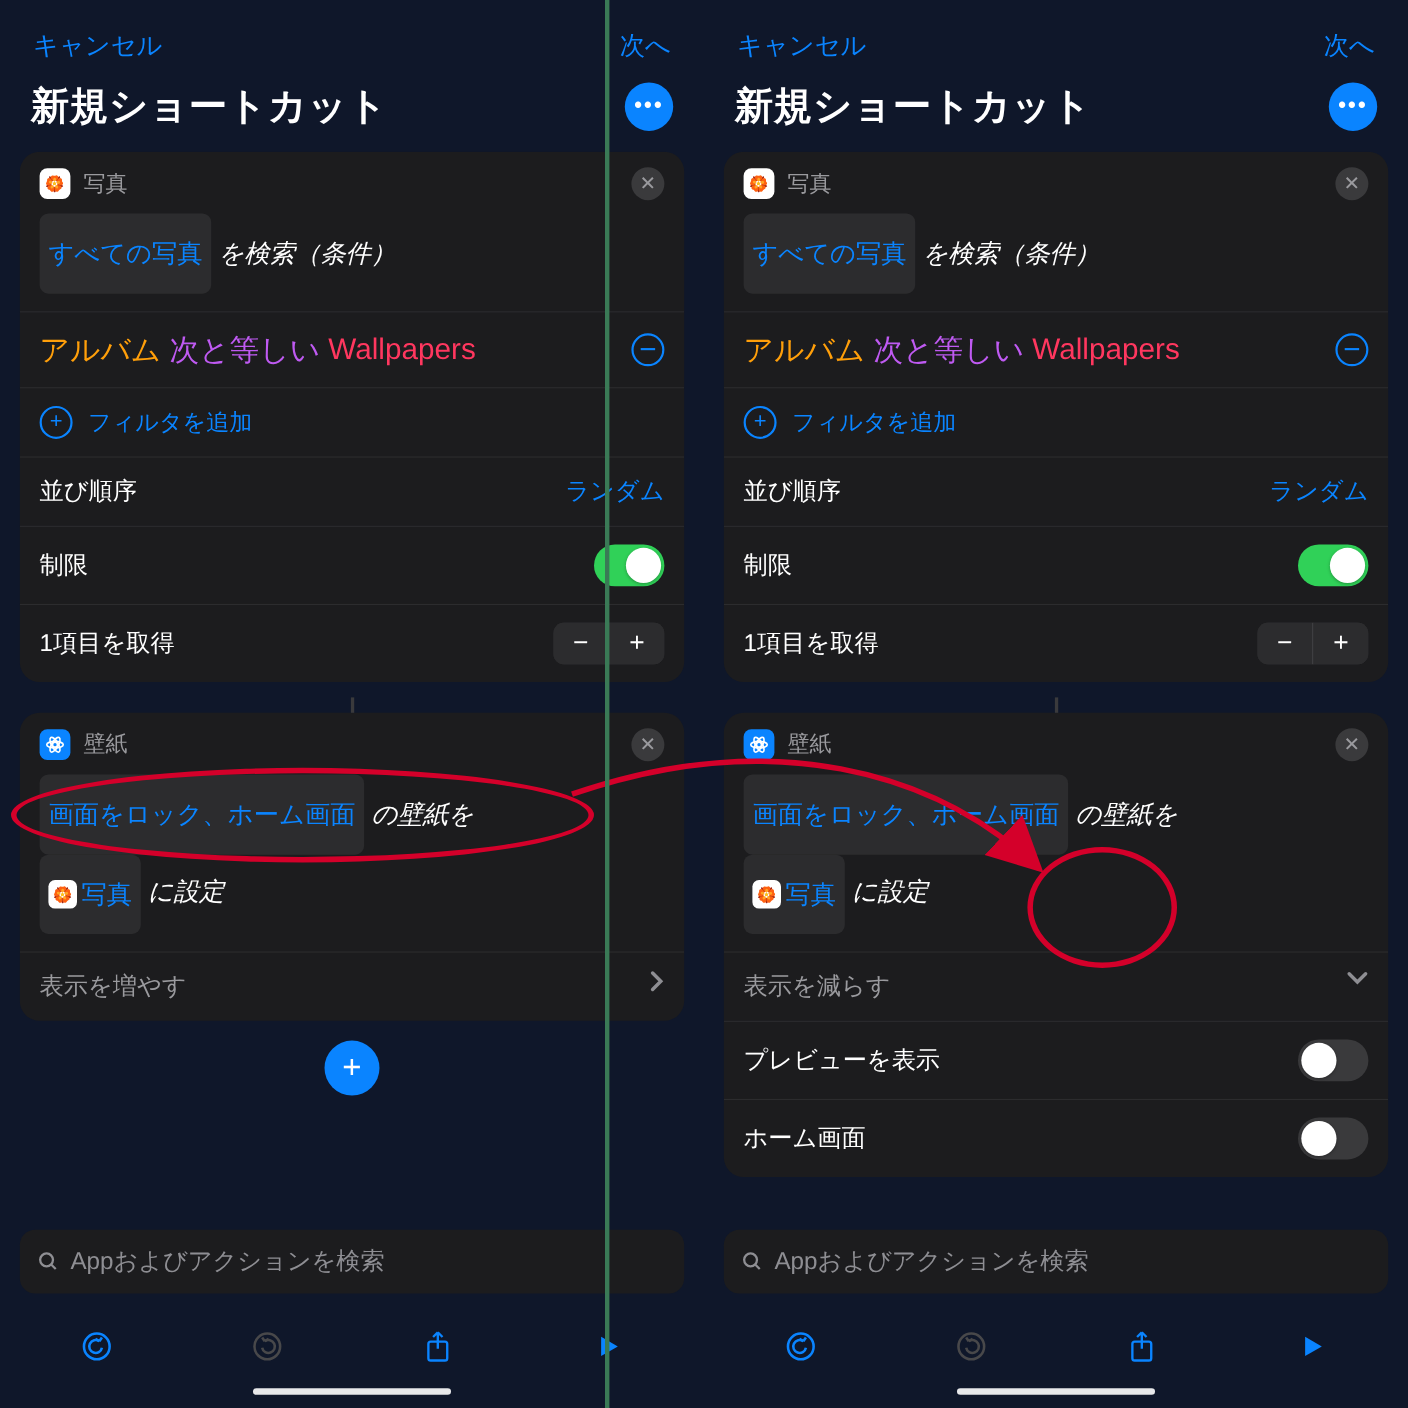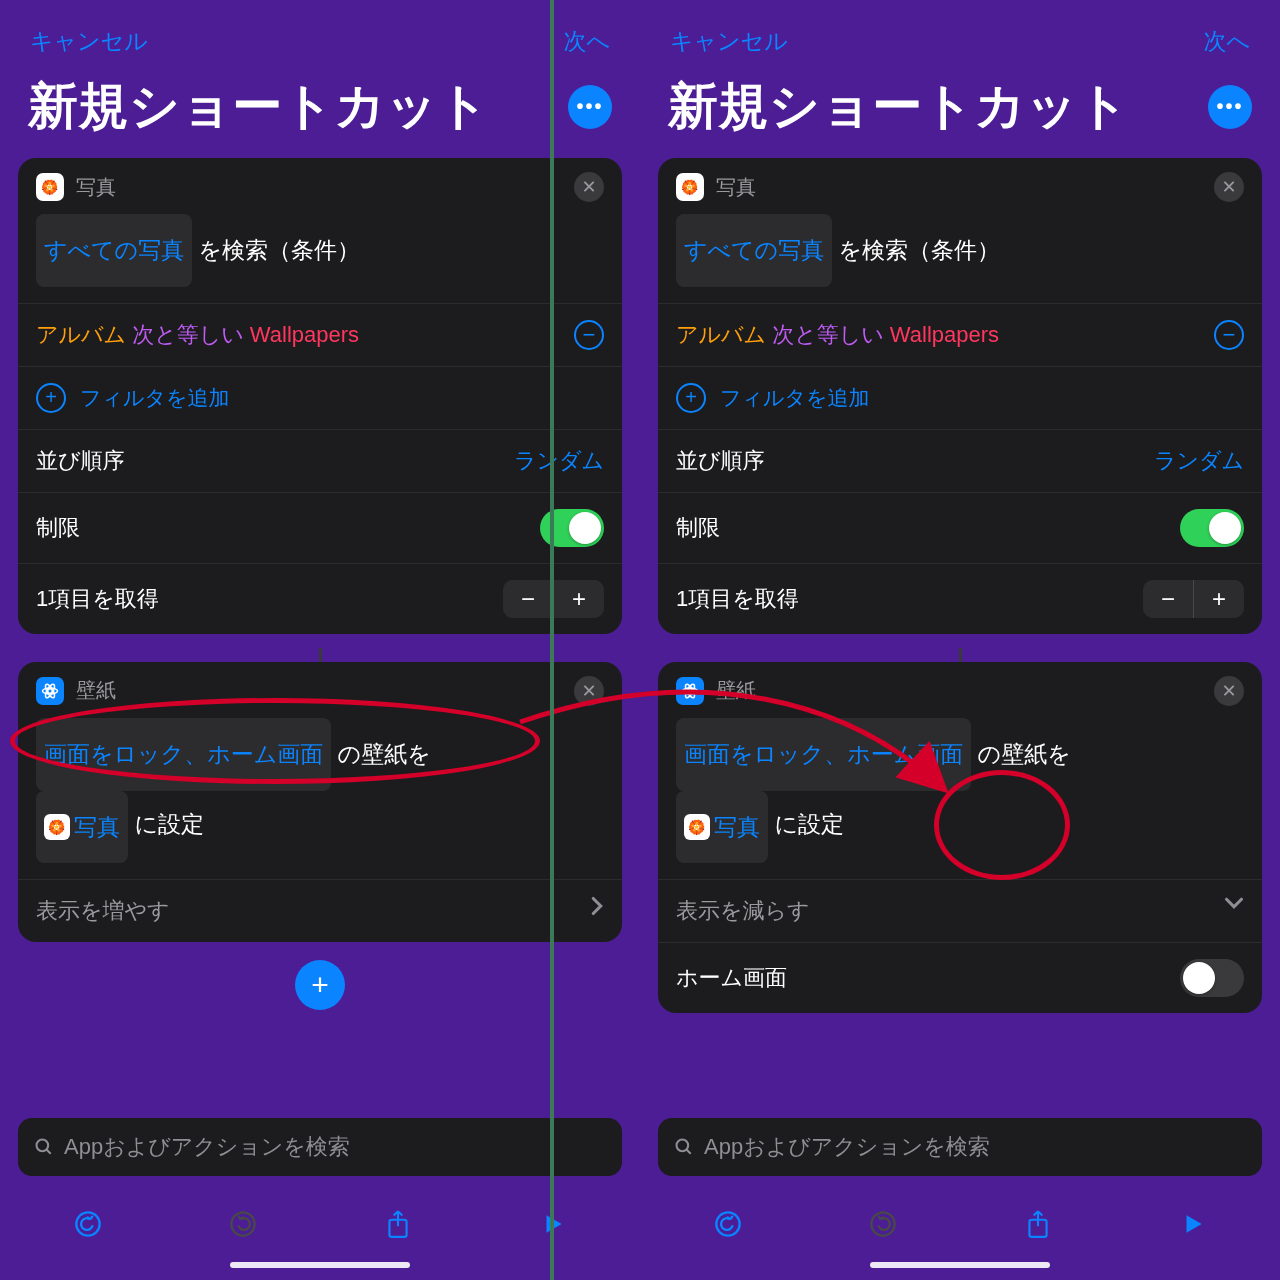--- a/index.html
+++ b/index.html
@@ -1,46 +1,46 @@
 <!DOCTYPE html>
 <html><head>
 <meta charset="utf-8">
 <style>
   * { box-sizing: border-box; margin: 0; padding: 0; }
   html, body { width: 1280px; height: 1280px; background: #000; overflow: hidden; font-family: -apple-system, "Hiragino Sans", sans-serif; color: #fff; }
   .stage { display: flex; width: 1280px; height: 1280px; }
-  .pane { width: 640px; height: 1280px; position: relative; background: #4c1d95; display: flex; flex-direction: column; }
+  .pane { width: 640px; height: 1280px; position: relative; background: #0f172a; display: flex; flex-direction: column; }
   .divider { position: absolute; left: 550px; top: 0; width: 4px; height: 1280px; background: #3a7a56; z-index: 50; }
 
   .navbar { display: flex; justify-content: space-between; padding: 26px 30px 10px; font-size: 23px; }
   .nav-btn { color: #0a84ff; background: none; border: none; font-size: 23px; cursor: pointer; }
 
   .title-row { display: flex; align-items: center; justify-content: space-between; padding: 6px 28px 18px; }
-  .title { font-size: 50px; font-weight: 700; letter-spacing: 0.5px; }
+  .title { font-size: 35px; font-weight: 700; letter-spacing: 0.5px; }
   .more-btn { width: 44px; height: 44px; border-radius: 50%; background: #0a84ff; color: #fff; display: flex; align-items: center; justify-content: center; cursor: pointer; font-size: 20px; letter-spacing: 2px; font-weight: 800; }
 
   .content { flex: 1; padding: 0 18px; overflow: hidden; }
 
   .card { background: #1c1c1e; border-radius: 18px; margin-bottom: 14px; overflow: hidden; }
   .card-head { display: flex; align-items: center; padding: 14px 18px 12px; }
   .app-icon { width: 28px; height: 28px; border-radius: 7px; margin-right: 12px; display: flex; align-items: center; justify-content: center; }
   .app-photos { background: #fff; }
   .app-wall { background: #0a84ff; }
   .card-name { color: #9a9a9e; font-size: 20px; }
   .close-chip { margin-left: auto; width: 30px; height: 30px; border-radius: 50%; background: #3a3a3c; color: #9a9a9e; display: flex; align-items: center; justify-content: center; font-size: 18px; cursor: pointer; }
 
   .card-body { padding: 0 18px 16px; font-size: 23px; line-height: 1.6; }
   .token { background: #2c2c2e; border-radius: 8px; padding: 18px 8px; color: #0a84ff; display: inline-flex; align-items: center; }
-  .plain { color: #fff; }
+  .plain { color: #fff; font-style: italic; }
 
   .row { display: flex; align-items: center; padding: 16px 18px; border-top: 1px solid #2c2c2e; font-size: 22px; }
   .row-label { flex: 1; color: #fff; }
   .row-value { color: #0a84ff; }
 
-  .filter-row { display: flex; align-items: center; padding: 16px 18px; border-top: 1px solid #2c2c2e; font-size: 22px; }
+  .filter-row { display: flex; align-items: center; padding: 16px 18px; border-top: 1px solid #2c2c2e; font-size: 27px; }
   .pill-orange { color: #ff9f0a; }
   .pill-purple { color: #bf5af2; }
   .pill-red { color: #ff375f; }
   .remove-circ { margin-left: auto; width: 30px; height: 30px; border-radius: 50%; border: 2px solid #0a84ff; color: #0a84ff; display: flex; align-items: center; justify-content: center; cursor: pointer; }
 
   .add-filter { display: flex; align-items: center; padding: 16px 18px; border-top: 1px solid #2c2c2e; color: #0a84ff; font-size: 21px; cursor: pointer; }
   .add-circ { width: 30px; height: 30px; border-radius: 50%; border: 2px solid #0a84ff; display: flex; align-items: center; justify-content: center; margin-right: 14px; font-size: 20px; }
 
   .toggle { width: 64px; height: 38px; border-radius: 19px; position: relative; cursor: pointer; }
   .toggle.on { background: #30d158; }
@@ -298,20 +298,26 @@
         </div>
         <div class="expand-row">
           <span>表示を減らす</span>
           <span class="chev">
             <svg width="20" height="14" viewBox="0 0 16 10" fill="none" stroke="#8e8e93" stroke-width="2.5" stroke-linecap="round">
                 <path d="M2 2 L8 8 L14 2"></path>
               </svg>
           </span>
         </div>
         <div class="row">
+          <div class="row-label">プレビューを表示</div>
+          <div class="toggle off">
+              <div class="knob"></div>
+            </div>
+        </div>
+        <div class="row">
           <div class="row-label">ホーム画面</div>
           <div class="toggle off">
               <div class="knob"></div>
             </div>
         </div>
       </div>
     </div>
 
     <div class="search-wrap">
       <div class="search">

